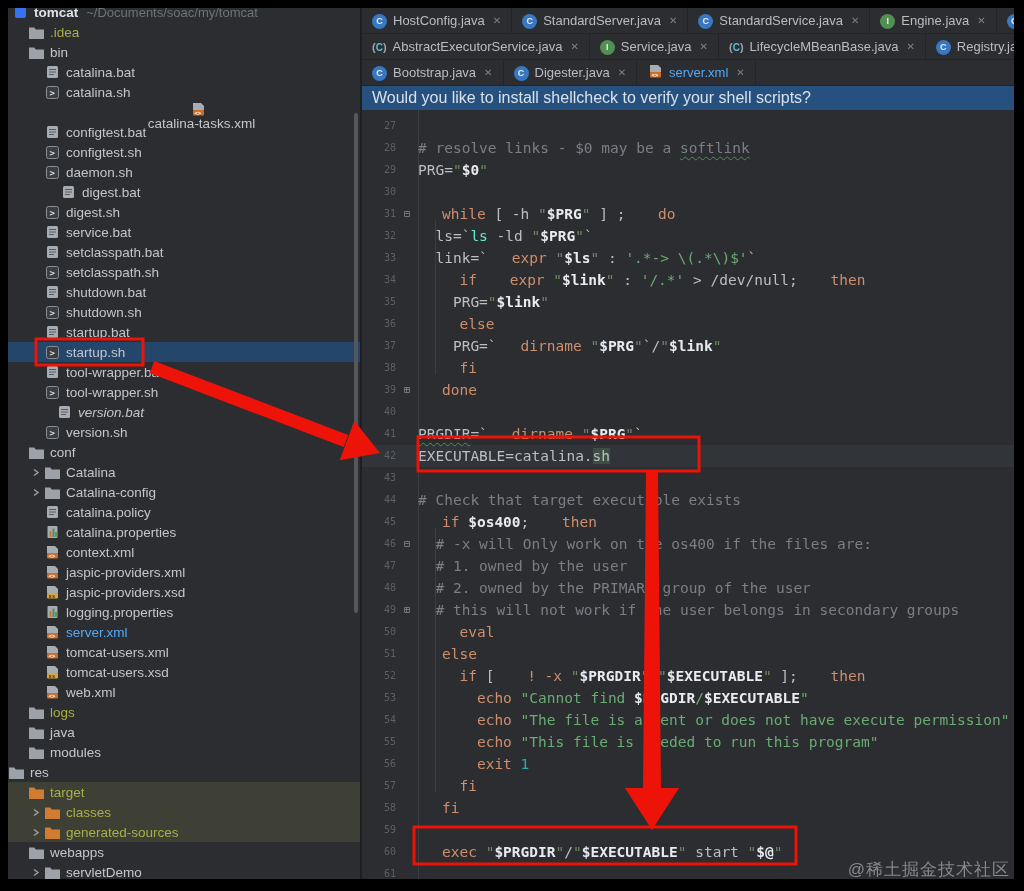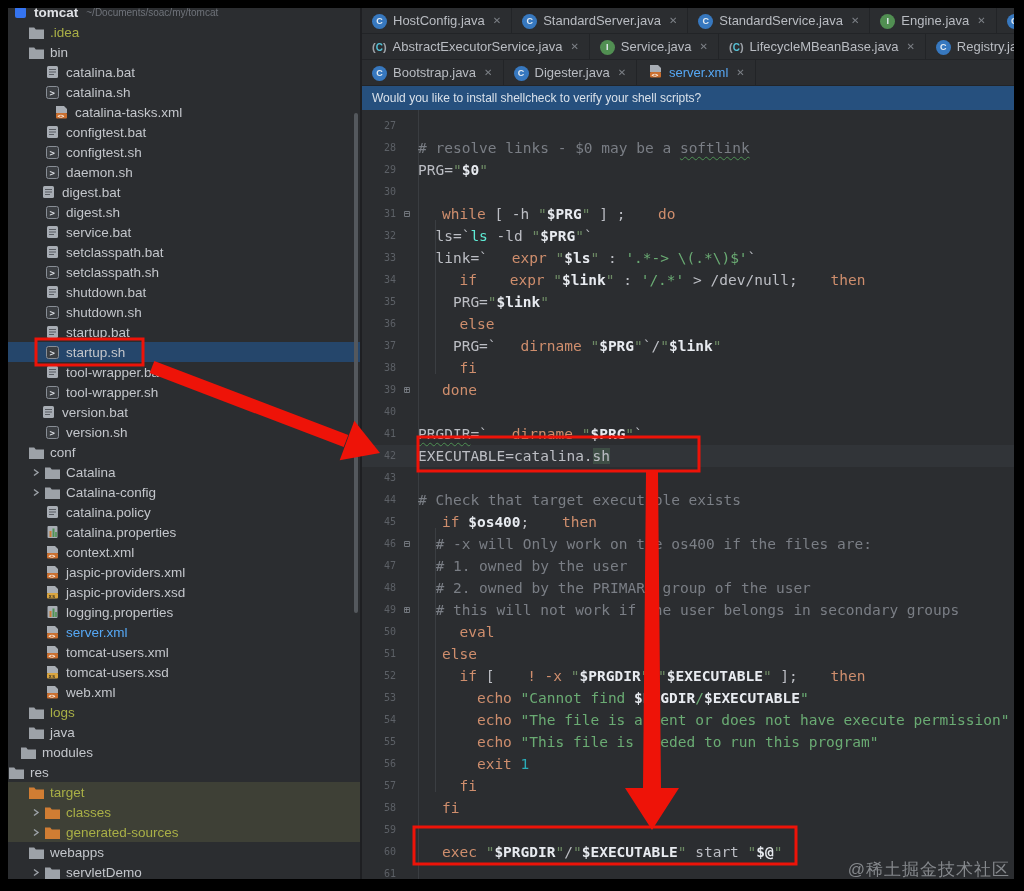--- a/index.html
+++ b/index.html
@@ -13,42 +13,42 @@
   #tree-rows{position:relative;top:-6px;}
   .trow{height:20px;display:flex;align-items:center;white-space:nowrap;
         font-size:13.5px;color:#c3c6cb;cursor:pointer;}
   .trow .lbl{margin-left:6px;}
   .trow.sel{background:#25466b;}
   .trow.gen-bg{background:#3e4036;}
   .lbl.excluded{color:#a9af46;}
   .lbl.modified{color:#56a8f5;}
   .trow.root{font-size:13.5px;}
   .trow.root .rname{font-weight:bold;color:#dfe1e5;margin-left:6px;}
-  .trow.root .rpath{color:#6f737a;margin-left:8px;font-size:10px;}
+  .trow.root .rpath{color:#6f737a;margin-left:8px;font-size:13px;}
   .chev-slot{width:16px;flex:none;display:inline-flex;justify-content:center;}
   .ticon{width:16px;flex:none;display:inline-flex;justify-content:center;align-items:center;}
   .tree-scrollbar{position:absolute;left:346px;top:105px;width:4px;height:500px;
                   background:#54585d;border-radius:2px;}
   .vsep{width:2px;background:#1e1f22;flex:none;}
 
   
   .editor-col{flex:1;display:flex;flex-direction:column;min-width:0;background:#2b2d30;}
   .tabrow{height:25px;display:flex;border-bottom:1px solid #222427;overflow:hidden;flex:none;}
   .tab{display:flex;align-items:center;gap:6px;padding:0 10px;border-right:1px solid #222427;
        font-size:13px;color:#b9bcc2;white-space:nowrap;cursor:pointer;flex:none;}
   .tab .tlabel.mod{color:#56a8f5;}
   .tab .close{color:#7d8187;font-size:10px;margin-left:2px;}
   .tic{width:15px;height:15px;border-radius:50%;display:inline-flex;align-items:center;
        justify-content:center;font-size:9px;font-weight:bold;color:#e6ecf2;flex:none;}
   .tic-class{background:#3778bf;}
   .tic-iface{background:#518f52;}
   .tic-abs{color:#9da2a8;font-size:11px;font-weight:bold;flex:none;}
   .tic-abs b{color:#56c1d6;font-size:10px;}
   .banner{height:24px;background:#26507e;display:flex;align-items:center;
-          padding-left:10px;font-size:12px;color:#d9e1ea;flex:none;}
+          padding-left:10px;font-size:16px;color:#d9e1ea;flex:none;}
 
   
   .code-area{position:relative;flex:1;overflow:hidden;
              font-family:"DejaVu Sans Mono","Liberation Mono",monospace;font-size:14.5px;}
   #code-lines{position:relative;padding-top:5px;}
   .crow{height:22px;line-height:22px;display:flex;white-space:pre;}
   .crow.cur{background:#313438;}
   .ln{width:34px;flex:none;text-align:right;color:#5c6066;font-size:10px;}
   .fold{width:22px;flex:none;text-align:center;color:#8a8f96;font-size:10px;line-height:22px;}
   .codetext{flex:none;}
@@ -117,21 +117,21 @@
         <div class="trow" style="padding-left: 20px;">
           <span class="chev-slot"></span>
           <span class="ticon">
             <svg width="13" height="13" viewBox="0 0 13 13">
               <rect x="0.5" y="0.5" width="12" height="12" rx="2" fill="#3b3e42" stroke="#888e96"></rect>
               <text x="3.6" y="10" fill="#dde0e5" font-size="9" font-family="monospace" font-weight="bold">&gt;</text>
             </svg>
           </span>
           <span class="lbl">catalina.sh</span>
         </div>
-        <div class="trow" style="padding-left: 29px;">
+        <div class="trow" style="padding-left: 29px; flex-direction: column;">
           <span class="chev-slot"></span>
           <span class="ticon">
             <svg width="13" height="14" viewBox="0 0 13 14">
               <path fill="#a8adb4" d="M1 1h8l3 3v4H1z"></path>
               <rect x="1" y="8" width="11" height="5.5" rx="1" fill="#cb6f2f"></rect>
               <text x="2.6" y="12.6" fill="#fff" font-size="5.5" font-family="monospace" font-weight="bold">&lt;&gt;</text>
             </svg>
           </span>
           <span class="lbl">catalina-tasks.xml</span>
         </div>
@@ -158,21 +158,21 @@
         <div class="trow" style="padding-left: 20px;">
           <span class="chev-slot"></span>
           <span class="ticon">
             <svg width="13" height="13" viewBox="0 0 13 13">
               <rect x="0.5" y="0.5" width="12" height="12" rx="2" fill="#3b3e42" stroke="#888e96"></rect>
               <text x="3.6" y="10" fill="#dde0e5" font-size="9" font-family="monospace" font-weight="bold">&gt;</text>
             </svg>
           </span>
           <span class="lbl">daemon.sh</span>
         </div>
-        <div class="trow" style="padding-left: 16px;">
+        <div class="trow" style="padding-left: 36px;">
           <span class="chev-slot"></span>
           <span class="ticon">
             <svg width="13" height="14" viewBox="0 0 13 14">
               <rect x="1" y="1" width="11" height="12" rx="1.5" fill="#a8adb4"></rect>
               <path stroke="#565a60" stroke-width="1.1" d="M3 4.5h7M3 7h7M3 9.5h5"></path>
             </svg>
           </span>
           <span class="lbl">digest.bat</span>
         </div>
         <div class="trow" style="padding-left: 20px;">
@@ -268,21 +268,21 @@
         <div class="trow" style="padding-left: 20px;">
           <span class="chev-slot"></span>
           <span class="ticon">
             <svg width="13" height="13" viewBox="0 0 13 13">
               <rect x="0.5" y="0.5" width="12" height="12" rx="2" fill="#3b3e42" stroke="#888e96"></rect>
               <text x="3.6" y="10" fill="#dde0e5" font-size="9" font-family="monospace" font-weight="bold">&gt;</text>
             </svg>
           </span>
           <span class="lbl">tool-wrapper.sh</span>
         </div>
-        <div class="trow" style="padding-left: 16px;">
+        <div class="trow" style="padding-left: 32px; font-style: italic;">
           <span class="chev-slot"></span>
           <span class="ticon">
             <svg width="13" height="14" viewBox="0 0 13 14">
               <rect x="1" y="1" width="11" height="12" rx="1.5" fill="#a8adb4"></rect>
               <path stroke="#565a60" stroke-width="1.1" d="M3 4.5h7M3 7h7M3 9.5h5"></path>
             </svg>
           </span>
           <span class="lbl">version.bat</span>
         </div>
         <div class="trow" style="padding-left: 20px;">
@@ -449,21 +449,21 @@
           <span class="lbl excluded">logs</span>
         </div>
         <div class="trow" style="padding-left: 20px;">
           <span class="ticon">
             <svg width="15" height="13" viewBox="0 0 15 13">
               <path fill="#9da2a8" d="M0 1.5h5.2l1.6 2H15V13H0z"></path>
             </svg>
           </span>
           <span class="lbl">java</span>
         </div>
-        <div class="trow" style="padding-left: 12px;">
+        <div class="trow" style="padding-left: 20px;">
           <span class="ticon">
             <svg width="15" height="13" viewBox="0 0 15 13">
               <path fill="#9da2a8" d="M0 1.5h5.2l1.6 2H15V13H0z"></path>
             </svg>
           </span>
           <span class="lbl">modules</span>
         </div>
         <div class="trow" style="">
           <span class="ticon">
             <svg width="15" height="13" viewBox="0 0 15 13">

